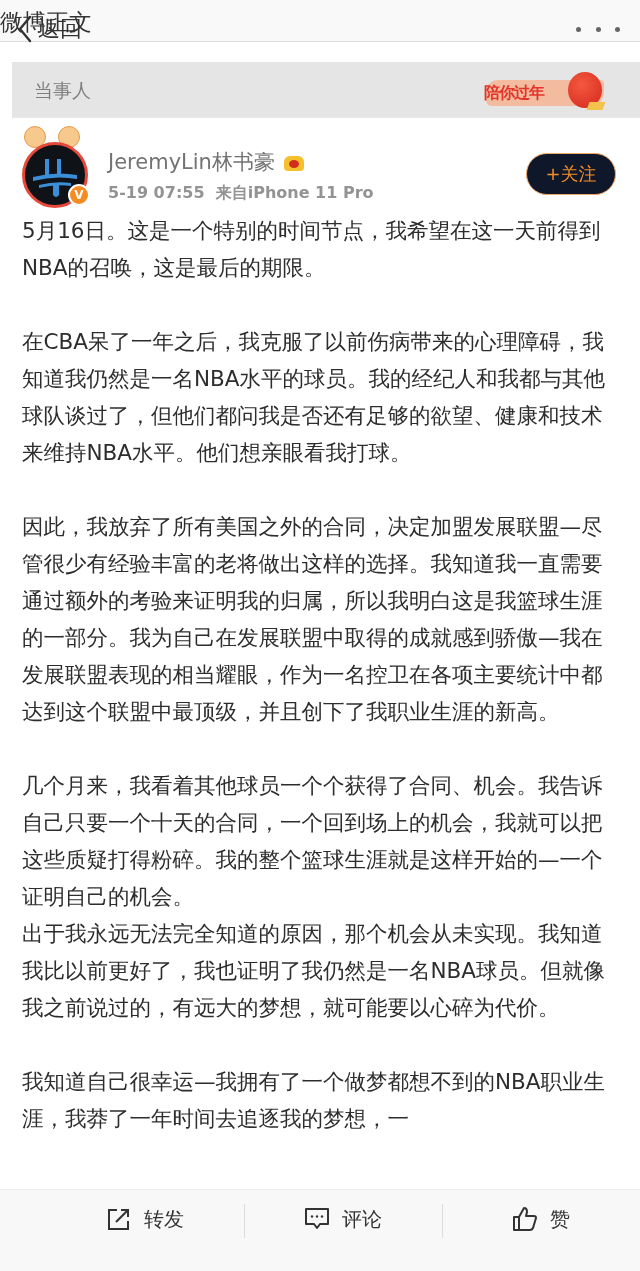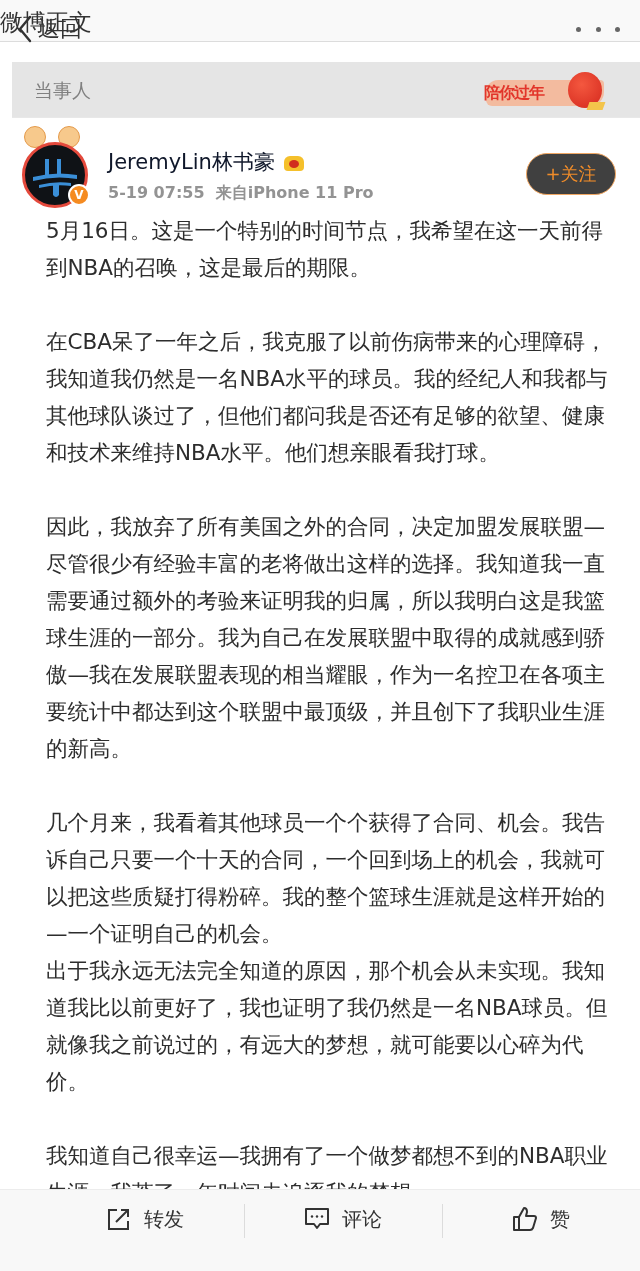--- a/index.html
+++ b/index.html
@@ -22,29 +22,29 @@
   .lantern { position: absolute; left: 86px; top: 4px; width: 34px; height: 36px; border-radius: 50%; background: radial-gradient(circle at 40% 35%, #f4583f, #d4281d); }
   .lantern-tassel { position: absolute; left: 106px; top: 34px; width: 16px; height: 8px; background: #f3c44b; transform: skewX(-20deg); }
 
   .author { position: absolute; left: 0; top: 120px; width: 640px; height: 90px; }
   .avatar-wrap { position: absolute; left: 18px; top: 6px; width: 80px; height: 84px; }
   .avatar { position: absolute; left: 4px; top: 16px; width: 66px; height: 66px; border-radius: 50%; background: #0f1216; border: 3px solid #e4493c; overflow: hidden; }
   .avatar svg { width: 60px; height: 60px; }
   .ox { position: absolute; top: 0; width: 22px; height: 22px; border-radius: 50%; background: #f7c98c; border: 1px solid #e49a4b; }
   .ox.left { left: 6px; } .ox.right { left: 40px; }
   .verified { position: absolute; left: 50px; top: 58px; width: 22px; height: 22px; border-radius: 50%; background: #f58b21; border: 2px solid #fff; color: #fff; font-size: 12px; font-weight: bold; text-align: center; line-height: 18px; }
-  .author-name { position: absolute; left: 108px; top: 28px; font-size: 21px; color: #0f172a; display: flex; align-items: center; cursor: pointer; }
+  .author-name { position: absolute; left: 108px; top: 28px; font-size: 21px; color: #737373; display: flex; align-items: center; cursor: pointer; }
   .crown { display: inline-block; width: 22px; height: 20px; margin-left: 8px; position: relative; }
   .crown .base { position: absolute; left: 1px; top: 4px; width: 20px; height: 15px; background: #f5c02b; border-radius: 6px 6px 4px 4px; }
   .crown .gem { position: absolute; left: 6px; top: 8px; width: 10px; height: 8px; background: #d12d1e; border-radius: 50%; }
   .author-meta { position: absolute; left: 108px; top: 63px; font-size: 16px; color: #939393; white-space: pre; font-weight: bold; }
-  .follow-btn { position: absolute; left: 526px; top: 33px; width: 90px; height: 42px; border: 1.5px solid #f0a763; border-radius: 21px; color: #f08c29; font-size: 18px; text-align: center; line-height: 39px; cursor: pointer; background: #404040; }
+  .follow-btn { position: absolute; left: 526px; top: 33px; width: 90px; height: 42px; border: 1.5px solid #f0a763; border-radius: 21px; color: #f08c29; font-size: 18px; text-align: center; line-height: 39px; cursor: pointer; background: #0f172a; }
 
   .post-body { position: absolute; left: 22px; top: 212px; width: 600px; font-size: 21.5px; line-height: 37px; color: #2d2d2d; }
-  .post-body p { margin-bottom: 37px; white-space: pre-wrap; margin-left: 24px; }
+  .post-body p { margin-bottom: 37px; white-space: pre-wrap; }
   .post-body p.tight { margin-bottom: 0; }
 
   .action-bar { position: absolute; left: 0; top: 1189px; width: 640px; height: 82px; background: #f8f8f8; border-top: 1px solid #ececec; display: flex; padding-left: 46px; }
   .action { flex: 1; height: 58px; display: flex; align-items: center; justify-content: center; cursor: pointer; position: relative; }
   .action + .action::before { content: ""; position: absolute; left: 0; top: 14px; width: 1px; height: 34px; background: #dcdcdc; }
   .action svg { width: 26px; height: 26px; margin-right: 12px; }
   .action-label { font-size: 20px; color: #333; }
 </style>
 </head>
 <body>

